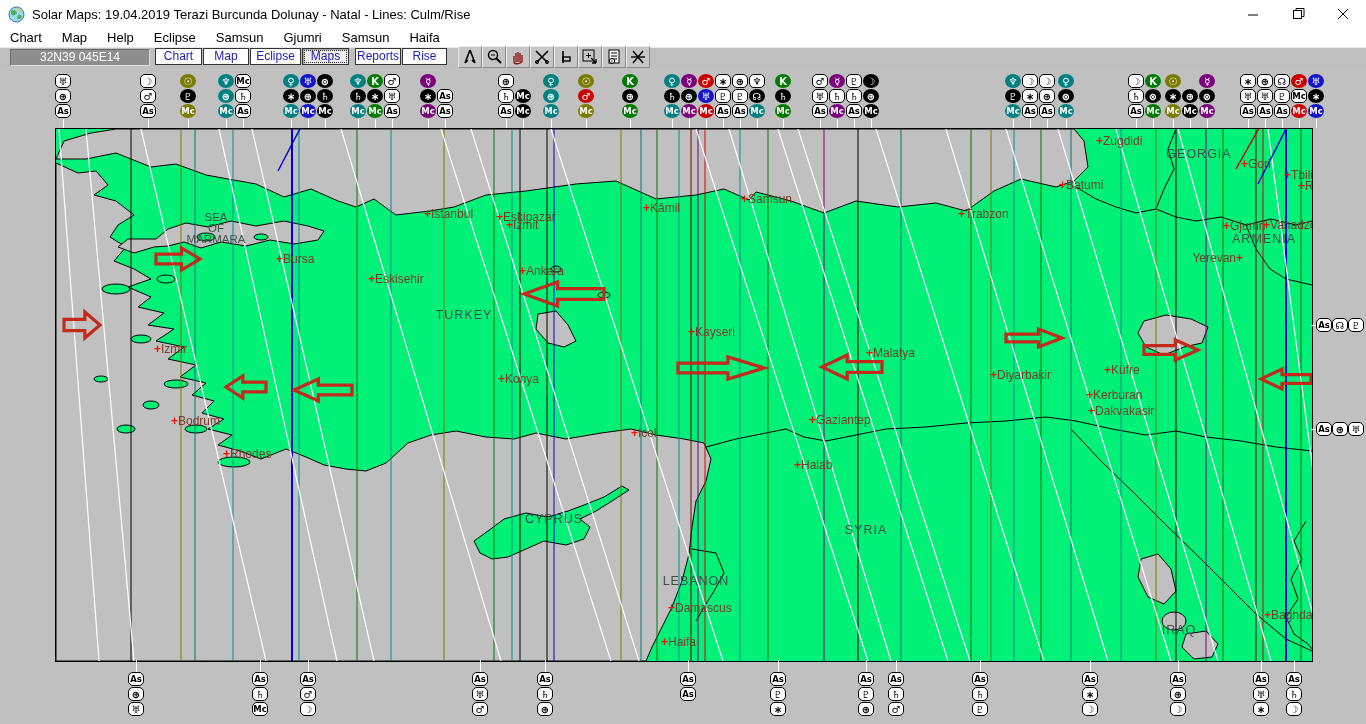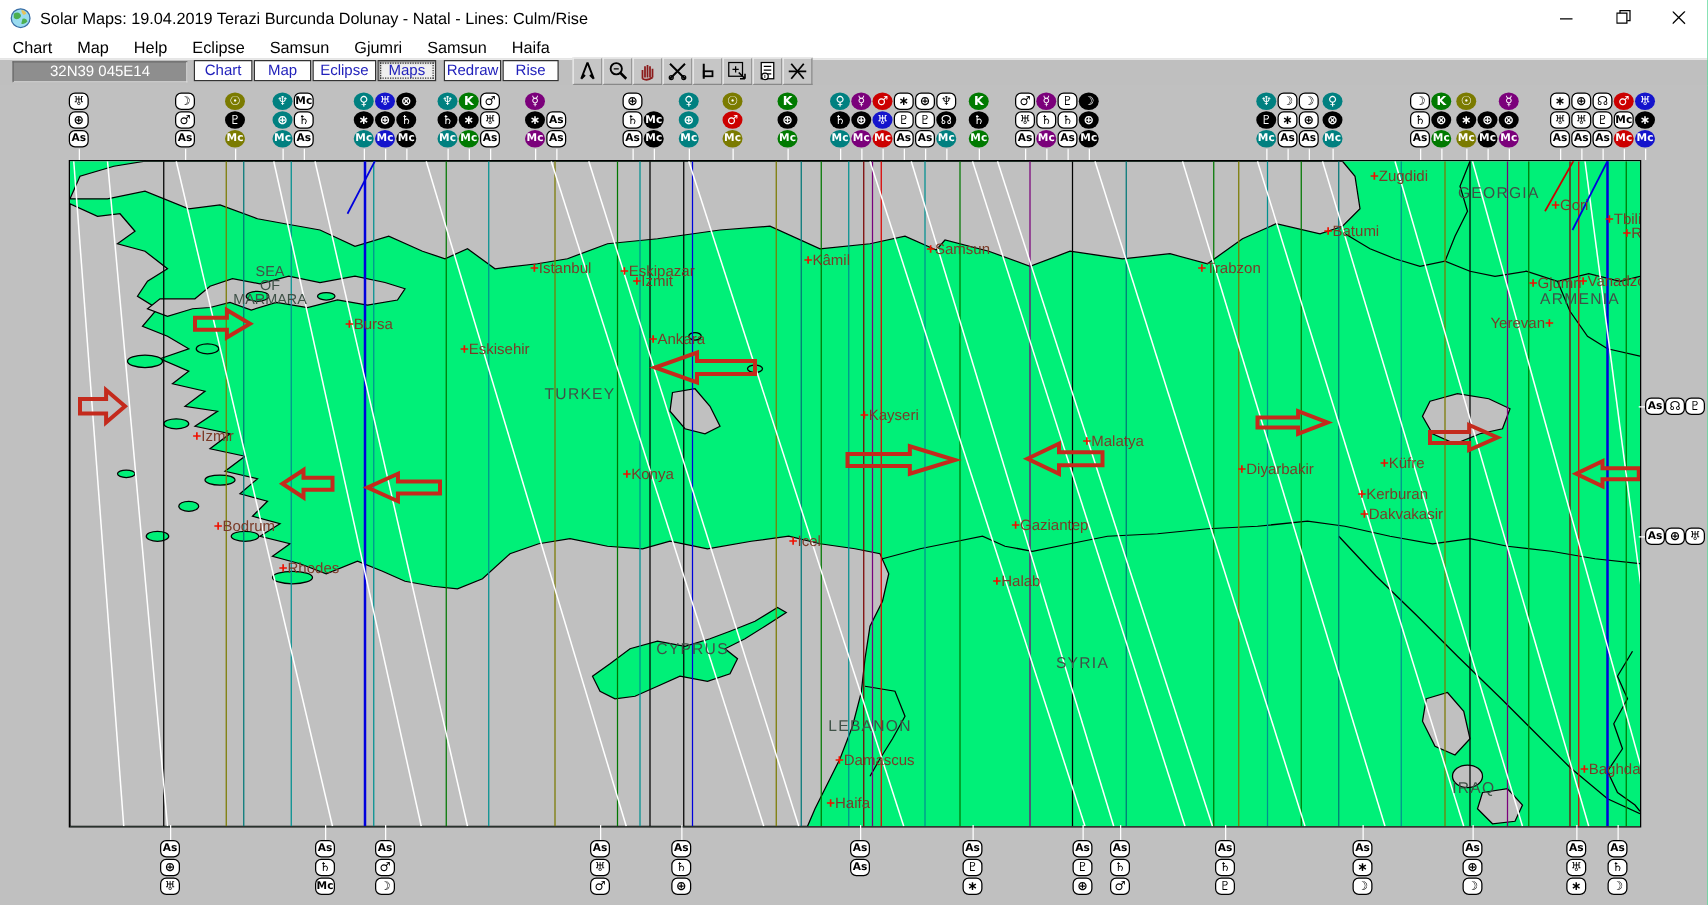--- a/index.html
+++ b/index.html
@@ -82,21 +82,21 @@
     <div class="menu-item">Haifa</div>
   </div>
 
 <div class="toolbar">
   <div class="coord-box">32N39 045E14</div>
   <div id="tb-buttons">
       <div class="tb-btn" style="left: 155px; width: 47px;">Chart</div>
       <div class="tb-btn" style="left: 203px; width: 46px;">Map</div>
       <div class="tb-btn" style="left: 250px; width: 51px;">Eclipse</div>
       <div class="tb-btn pressed" style="left: 302px; width: 47px;">Maps</div>
-      <div class="tb-btn" style="left: 355px; width: 46px;">Redraw</div>
+      <div class="tb-btn" style="left: 355px; width: 46px;">Reports</div>
       <div class="tb-btn" style="left: 402px; width: 45px;">Rise</div>
     </div>
   <div id="tb-icons">
       <div class="tb-icon" style="left: 458px;">
         <svg width="16" height="16">
           <path d="M8,1 L3,14 M8,1 L13,14 M3,14 L6,11 M13,14 L10,11" stroke="#000" stroke-width="1.6" fill="none"></path>
         </svg>
       </div>
       <div class="tb-icon" style="left: 482px;">
         <svg width="16" height="16">

